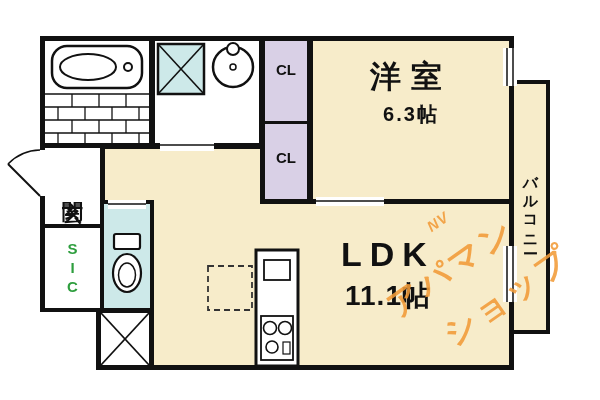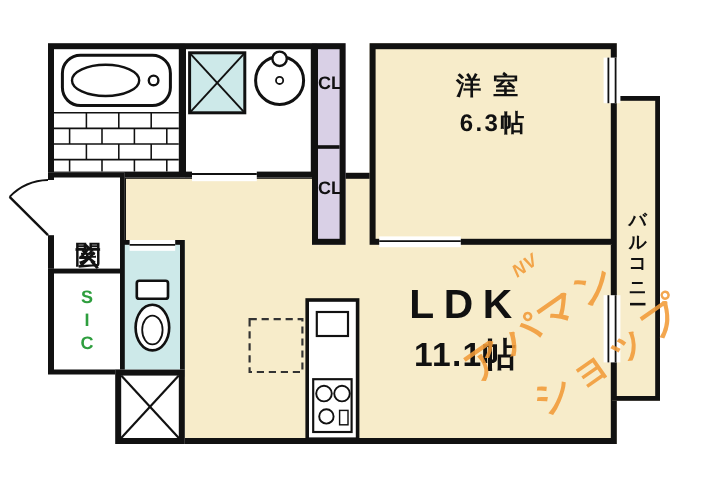--- a/index.html
+++ b/index.html
@@ -11,21 +11,21 @@
   .w5{border-width:5px;}
   .fill-room{background:#F7ECCA;}
   .fill-wet{background:#CDE9E9;}
   .fill-closet{background:#D9D0E6;}
   .fill-white{background:#ffffff;}
 
   .room-label{position:absolute;font-weight:bold;line-height:1.05;}
 
   
   .yoshitsu-labels{left:0;top:20px;width:100%;text-align:center;}
-  .yoshitsu-name{font-size:21px;letter-spacing:10px;}
+  .yoshitsu-name{font-size:31px;letter-spacing:10px;}
   .yoshitsu-size{font-size:20px;margin-top:10px;letter-spacing:2px;}
 
   
   .ldk-labels{left:203px;top:88px;width:160px;text-align:center;}
   .ldk-name{font-size:34px;letter-spacing:8px;}
   .ldk-size{font-size:28px;margin-top:8px;letter-spacing:1px;}
 
   
   .vtext{writing-mode:vertical-rl;text-orientation:upright;font-weight:bold;}
   .balcony-label{position:absolute;left:50%;top:50%;transform:translate(-50%,-50%);font-size:15px;letter-spacing:3px;}
@@ -58,21 +58,21 @@
     <div class="room-label ldk-labels">
       <div class="ldk-name">LDK</div>
       <div class="ldk-size">11.1帖</div>
     </div>
   </div>
 
   <div class="room w5 fill-white" style="left:40px;top:36px;width:114px;height:112px;"></div>
 
   <div class="room w5 fill-white" style="left:150px;top:36px;width:114px;height:112px;"></div>
 
-  <div class="room w5 fill-closet" style="left:260px;top:36px;width:28px;height:168px;">
+  <div class="room w5 fill-closet" style="left:260px;top:36px;width:52px;height:168px;">
     <div class="closet-cell" style="top:20px;">CL</div>
     <div class="closet-divider"></div>
     <div class="closet-cell" style="top:108px;">CL</div>
   </div>
 
   <div class="room w5 fill-room" style="left:308px;top:36px;width:206px;height:168px;">
     <div class="room-label yoshitsu-labels">
       <div class="yoshitsu-name">洋室</div>
       <div class="yoshitsu-size">6.3帖</div>
     </div>

